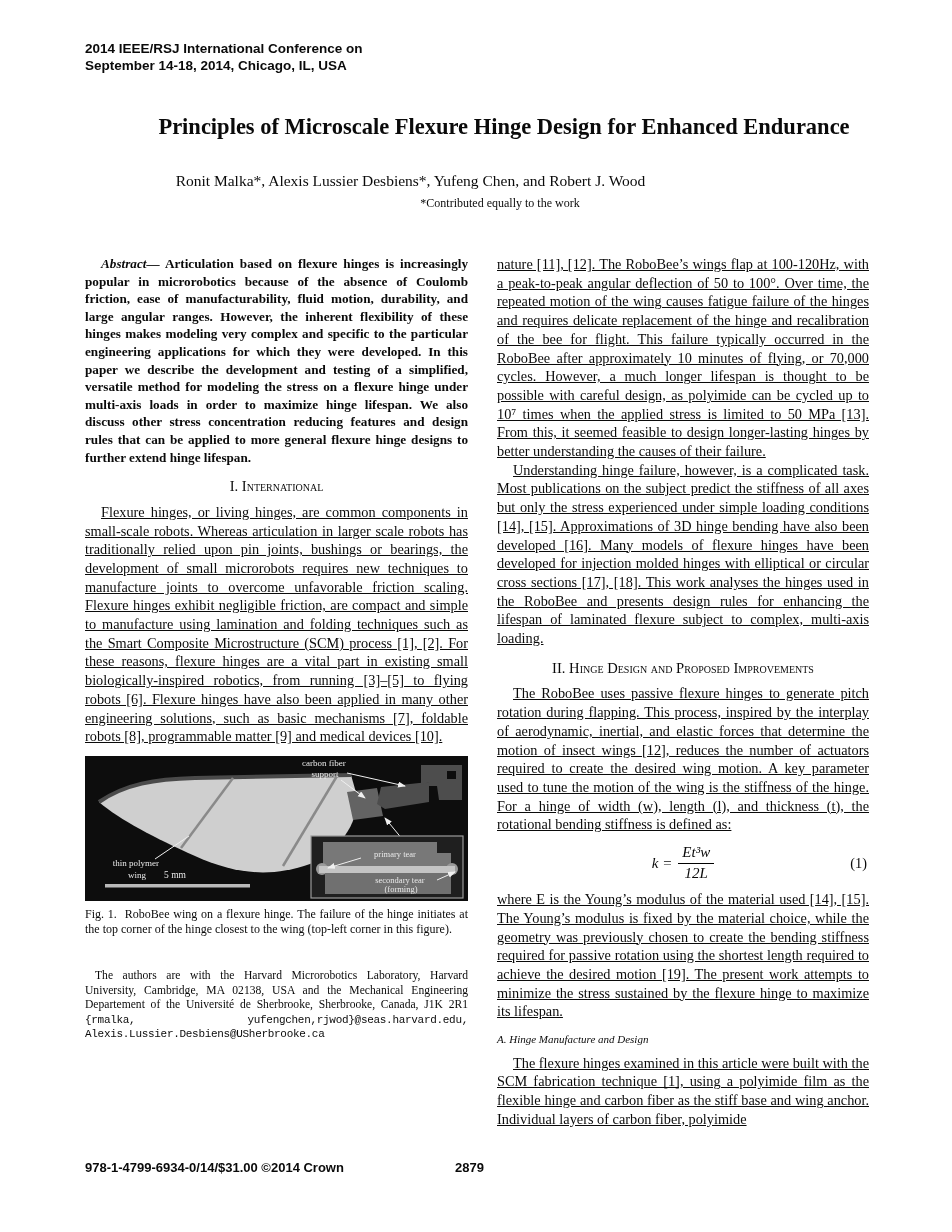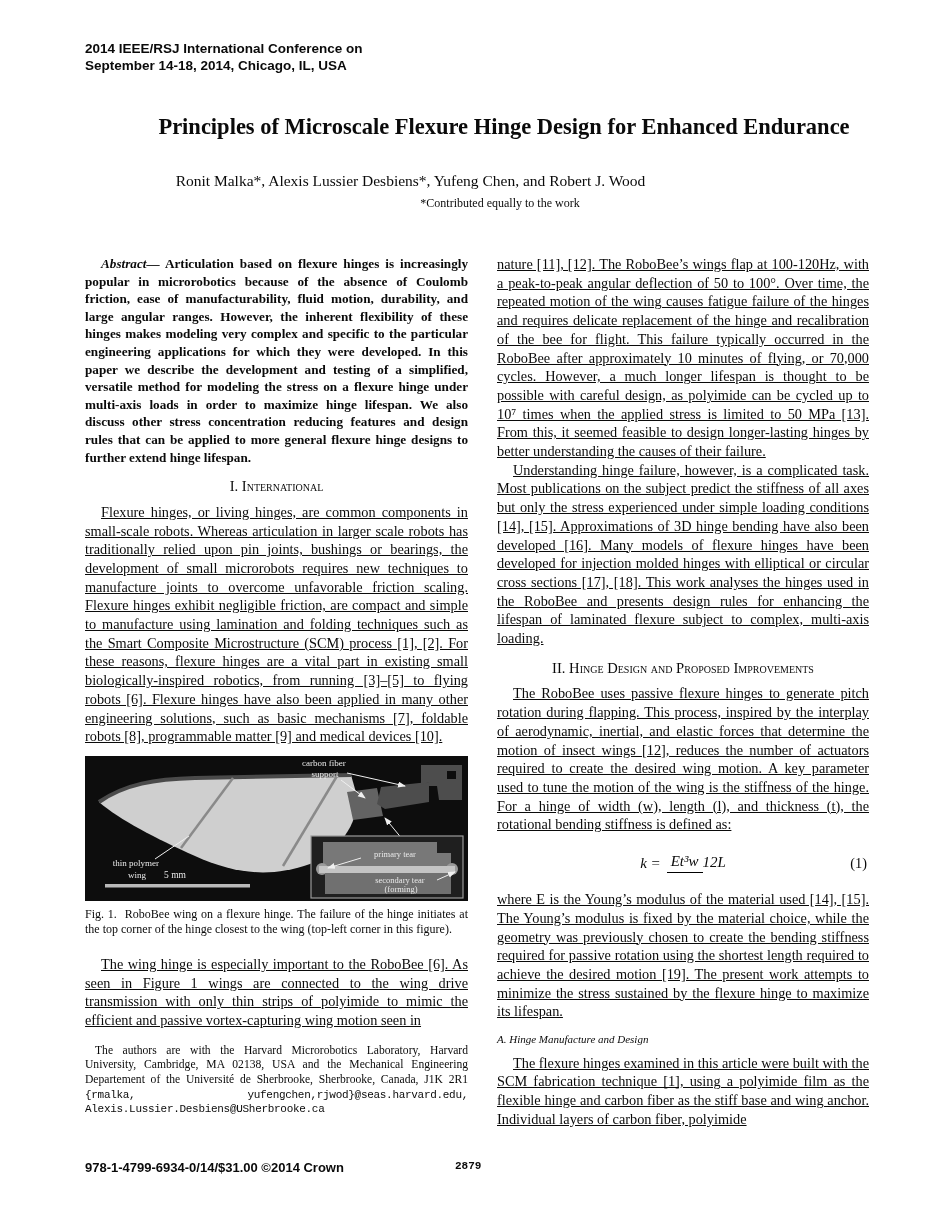--- a/index.html
+++ b/index.html
@@ -56,31 +56,31 @@
   .footnote {
     margin-top:14px; font-size:11.6px; line-height:14.6px;
     text-align:justify; text-indent:10px;
   }
   .mono { font-family:"Liberation Mono", monospace; font-size:11px; letter-spacing:-0.3px; }
   .eq-row {
     display:flex; align-items:center; justify-content:center;
     position:relative; margin:8px 0 6px 0; min-height:42px;
   }
   .eq-main { font-style:italic; font-size:15px; display:flex; align-items:center; gap:6px; }
-  .frac { display:inline-flex; flex-direction:row; text-align:center; line-height:1.15; }
+  .frac { display:inline-flex; flex-direction:column; text-align:center; line-height:1.15; }
   .frac .num { border-bottom:1.3px solid #000; padding:0 4px 1px 4px; }
   .frac .den { padding-top:1px; }
   .eq-no { position:absolute; right:2px; font-style:normal; font-size:14.3px; }
   .footer-copyright {
     position:absolute; left:85px; top:1160px;
     font-family:"Liberation Sans", sans-serif; font-weight:bold; font-size:13px;
   }
   .footer-page {
     position:absolute; left:455px; top:1160px;
-    font-family:Liberation Mono, monospace; font-weight:bold; font-size:11px;
+    font-family:Liberation Sans, sans-serif; font-weight:bold; font-size:13px;
   }
   .fig-label-text { fill:#e8e8e8; font-family:"Liberation Serif", serif; }
 </style>
 </head>
 <body>
 
 <div class="conf-header">
   <div>2014 IEEE/RSJ International Conference on</div>
   <div>September 14-18, 2014, Chicago, IL, USA</div>
 </div>
@@ -153,21 +153,20 @@
         </text>
         <line x1="352" y1="124" x2="370" y2="116" stroke="#efefef" stroke-width="1" marker-end="url(#arw)"></line>
       </g>
     </svg>
   </div>
 
   <p class="fig-caption"><span class="cap-label">Fig. 1.</span><span>RoboBee wing on a flexure hinge. The failure of the hinge initiates at the top corner of the hinge closest to the wing (top-left corner in this figure).</span></p>
 
   <div class="spacer-18"></div>
 
-  <p class="body-par">The wing hinge is especially important to the RoboBee [6]. As seen in Figure 1 wings are connected to the wing drive transmission with only thin strips of polyimide to mimic the efficient and passive vortex-capturing wing motion seen in</p>
 
   <p class="footnote"><span>The authors are with the Harvard Microrobotics Laboratory, Harvard University, Cambridge, MA 02138, USA and the Mechanical Engineering Departement of the Université de Sherbrooke, Sherbrooke, Canada, J1K 2R1 </span><span class="mono">{rmalka, yufengchen,rjwod}@seas.harvard.edu, Alexis.Lussier.Desbiens@USherbrooke.ca</span></p>
 </div>
 
 <div class="col col-right">
   <p class="body-par no-indent">nature [11], [12]. The RoboBee’s wings flap at 100-120Hz, with a peak-to-peak angular deflection of 50 to 100°. Over time, the repeated motion of the wing causes fatigue failure of the hinges and requires delicate replacement of the hinge and recalibration of the bee for flight. This failure typically occurred in the RoboBee after approximately 10 minutes of flying, or 70,000 cycles. However, a much longer lifespan is thought to be possible with careful design, as polyimide can be cycled up to 10⁷ times when the applied stress is limited to 50 MPa [13]. From this, it seemed feasible to design longer-lasting hinges by better understanding the causes of their failure.</p>
   <p class="body-par">Understanding hinge failure, however, is a complicated task. Most publications on the subject predict the stiffness of all axes but only the stress experienced under simple loading conditions [14], [15]. Approximations of 3D hinge bending have also been developed [16]. Many models of flexure hinges have been developed for injection molded hinges with elliptical or circular cross sections [17], [18]. This work analyses the hinges used in the RoboBee and presents design rules for enhancing the lifespan of laminated flexure subject to complex, multi-axis loading.</p>
 
   <h2 class="sec-heading">II. Hinge Design and Proposed Improvements</h2>
 

